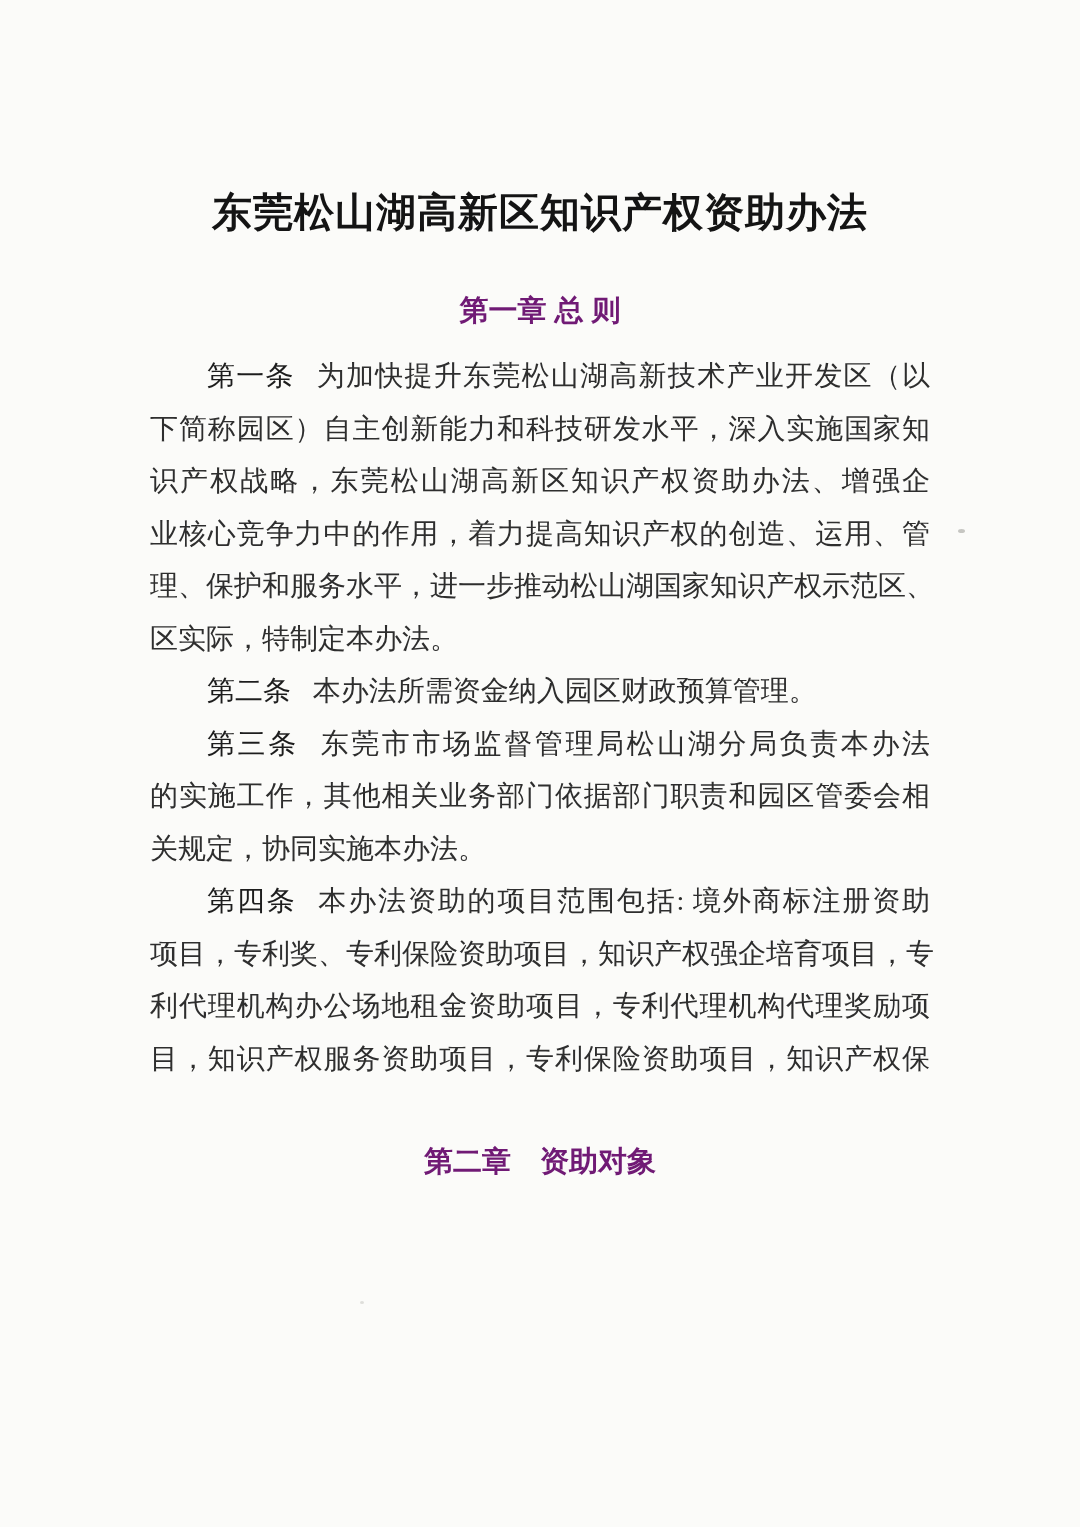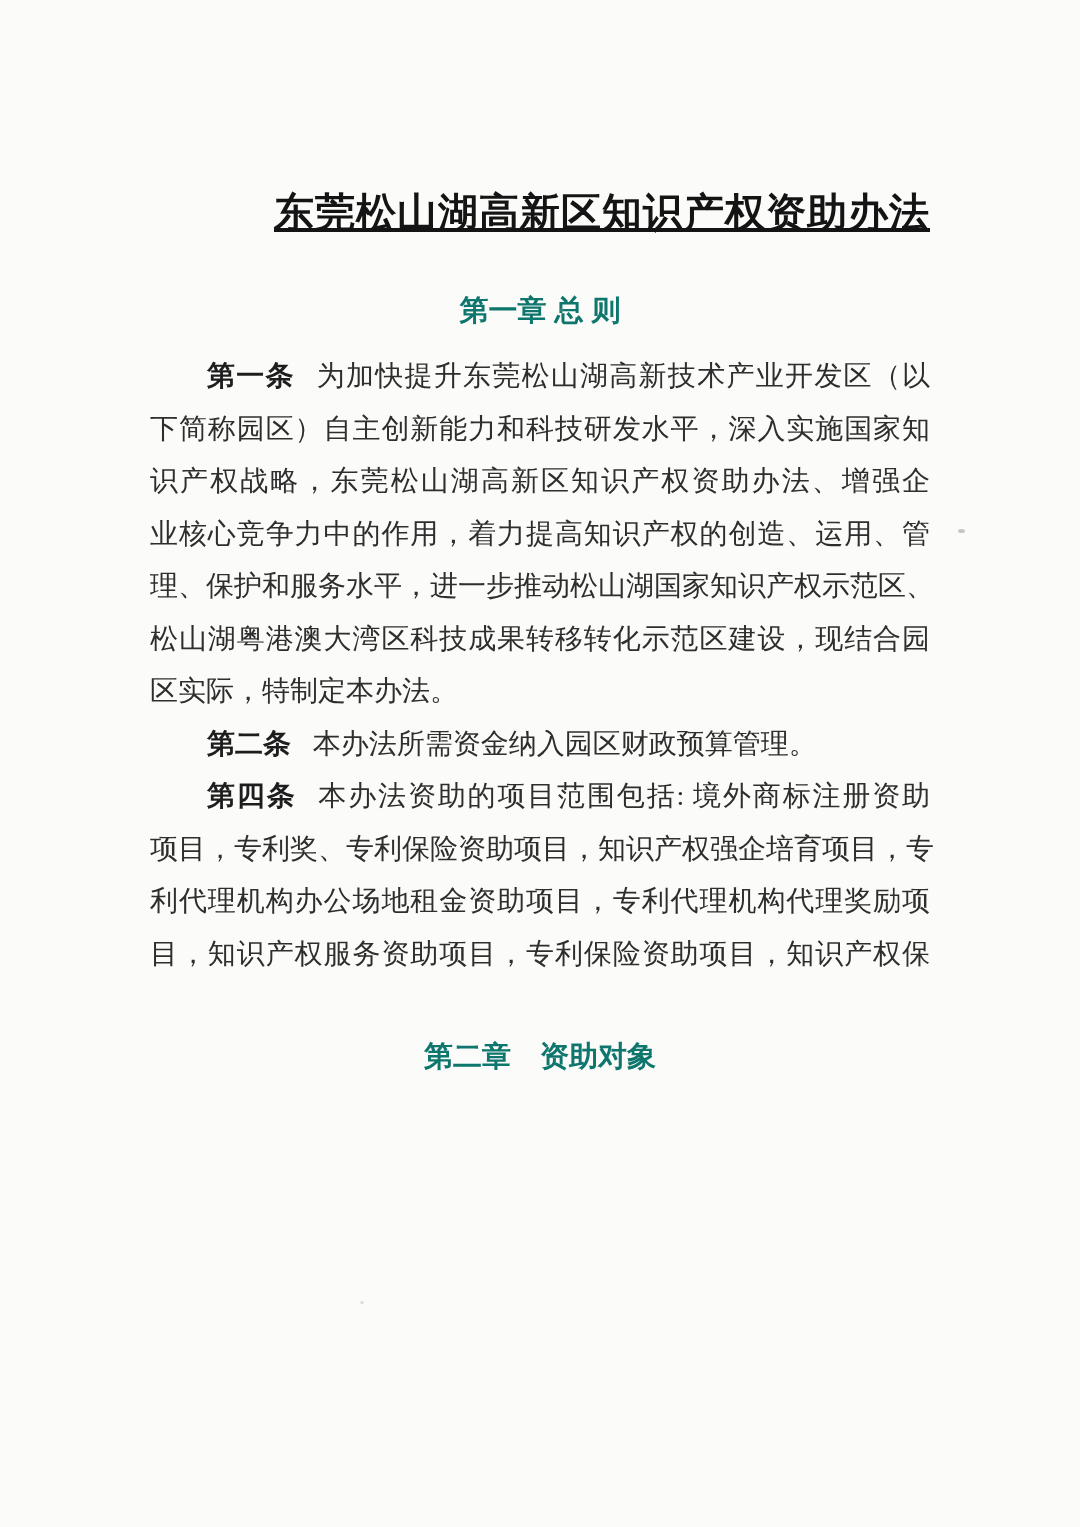--- a/index.html
+++ b/index.html
@@ -9,36 +9,35 @@
     height: 1527px;
     margin: 0 auto;
     background: #fbfbf9;
     box-sizing: border-box;
     padding: 186px 150px 0 150px;
     overflow: hidden;
     color: #262626;
   }
   .doc-title {
     margin: 0;
-    text-align: right;
+    text-align: center;
     font-family: "Liberation Sans", sans-serif;
     font-size: 40px;
     font-weight: 700;
     letter-spacing: 1px;
     color: #141414;
     line-height: 52px;
-    text-decoration: underline;
   }
   .chapter-heading {
     margin: 8px;
     text-align: center;
     font-family: "Liberation Sans", sans-serif;
     font-size: 29px;
     font-weight: 700;
-    color: #0f766e;
+    color: #701a75;
     line-height: 40px;
   }
   .chapter-1 { margin-top: 52px; }
   .chapter-2 { margin-top: 56px; }
   .doc-body {
     margin-top: 20px;
     font-family: "Liberation Serif", serif;
     font-size: 28px;
     color: #2e2e2e;
   }
@@ -47,21 +46,21 @@
     height: 52.5px;
     line-height: 52.5px;
     text-align: justify;
     text-align-last: justify;
     white-space: nowrap;
     overflow: visible;
   }
   .line.first { text-indent: 57px; }
   .line.last { text-align-last: left; }
   .article-label {
-    font-weight: 700;
+    font-weight: 400;
     color: #1d1d1d;
     margin-right: 0.78em;
   }
   .speck {
     position: absolute;
     background: #9a9a96;
     border-radius: 50%;
     opacity: 0.55;
   }
   .speck-a { left: 958px; top: 529px; width: 7px; height: 4px; }
@@ -74,25 +73,29 @@
 <div class="page">
   <h1 class="doc-title">东莞松山湖高新区知识产权资助办法</h1>
   <h2 class="chapter-heading chapter-1">第一章 总 则</h2>
   <div class="doc-body" id="articles">
       <div class="article">
         <div class="line first"><span class="article-label">第一条</span><span>为加快提升东莞松山湖高新技术产业开发区（以</span></div>
         <div class="line">下简称园区）自主创新能力和科技研发水平，深入实施国家知</div>
         <div class="line">识产权战略，东莞松山湖高新区知识产权资助办法、增强企</div>
         <div class="line">业核心竞争力中的作用，着力提高知识产权的创造、运用、管</div>
         <div class="line">理、保护和服务水平，进一步推动松山湖国家知识产权示范区、</div>
-        <div class="line">松山湖粤港澳大湾区科技成果转移转化示范区建设，现结合园</div>
         <div class="line last">区实际，特制定本办法。</div>
       </div>
       <div class="article">
         <div class="line first last"><span class="article-label">第二条</span><span>本办法所需资金纳入园区财政预算管理。</span></div>
+      </div>
+      <div class="article">
+        <div class="line first"><span class="article-label">第三条</span><span>东莞市市场监督管理局松山湖分局负责本办法</span></div>
+        <div class="line">的实施工作，其他相关业务部门依据部门职责和园区管委会相</div>
+        <div class="line last">关规定，协同实施本办法。</div>
       </div>
       <div class="article">
         <div class="line first"><span class="article-label">第四条</span><span>本办法资助的项目范围包括: 境外商标注册资助</span></div>
         <div class="line">项目，专利奖、专利保险资助项目，知识产权强企培育项目，专</div>
         <div class="line">利代理机构办公场地租金资助项目，专利代理机构代理奖励项</div>
         <div class="line">目，知识产权服务资助项目，专利保险资助项目，知识产权保</div>
       </div>
     </div>
   <h2 class="chapter-heading chapter-2">第二章　资助对象</h2>
   <span class="speck speck-a"></span>

